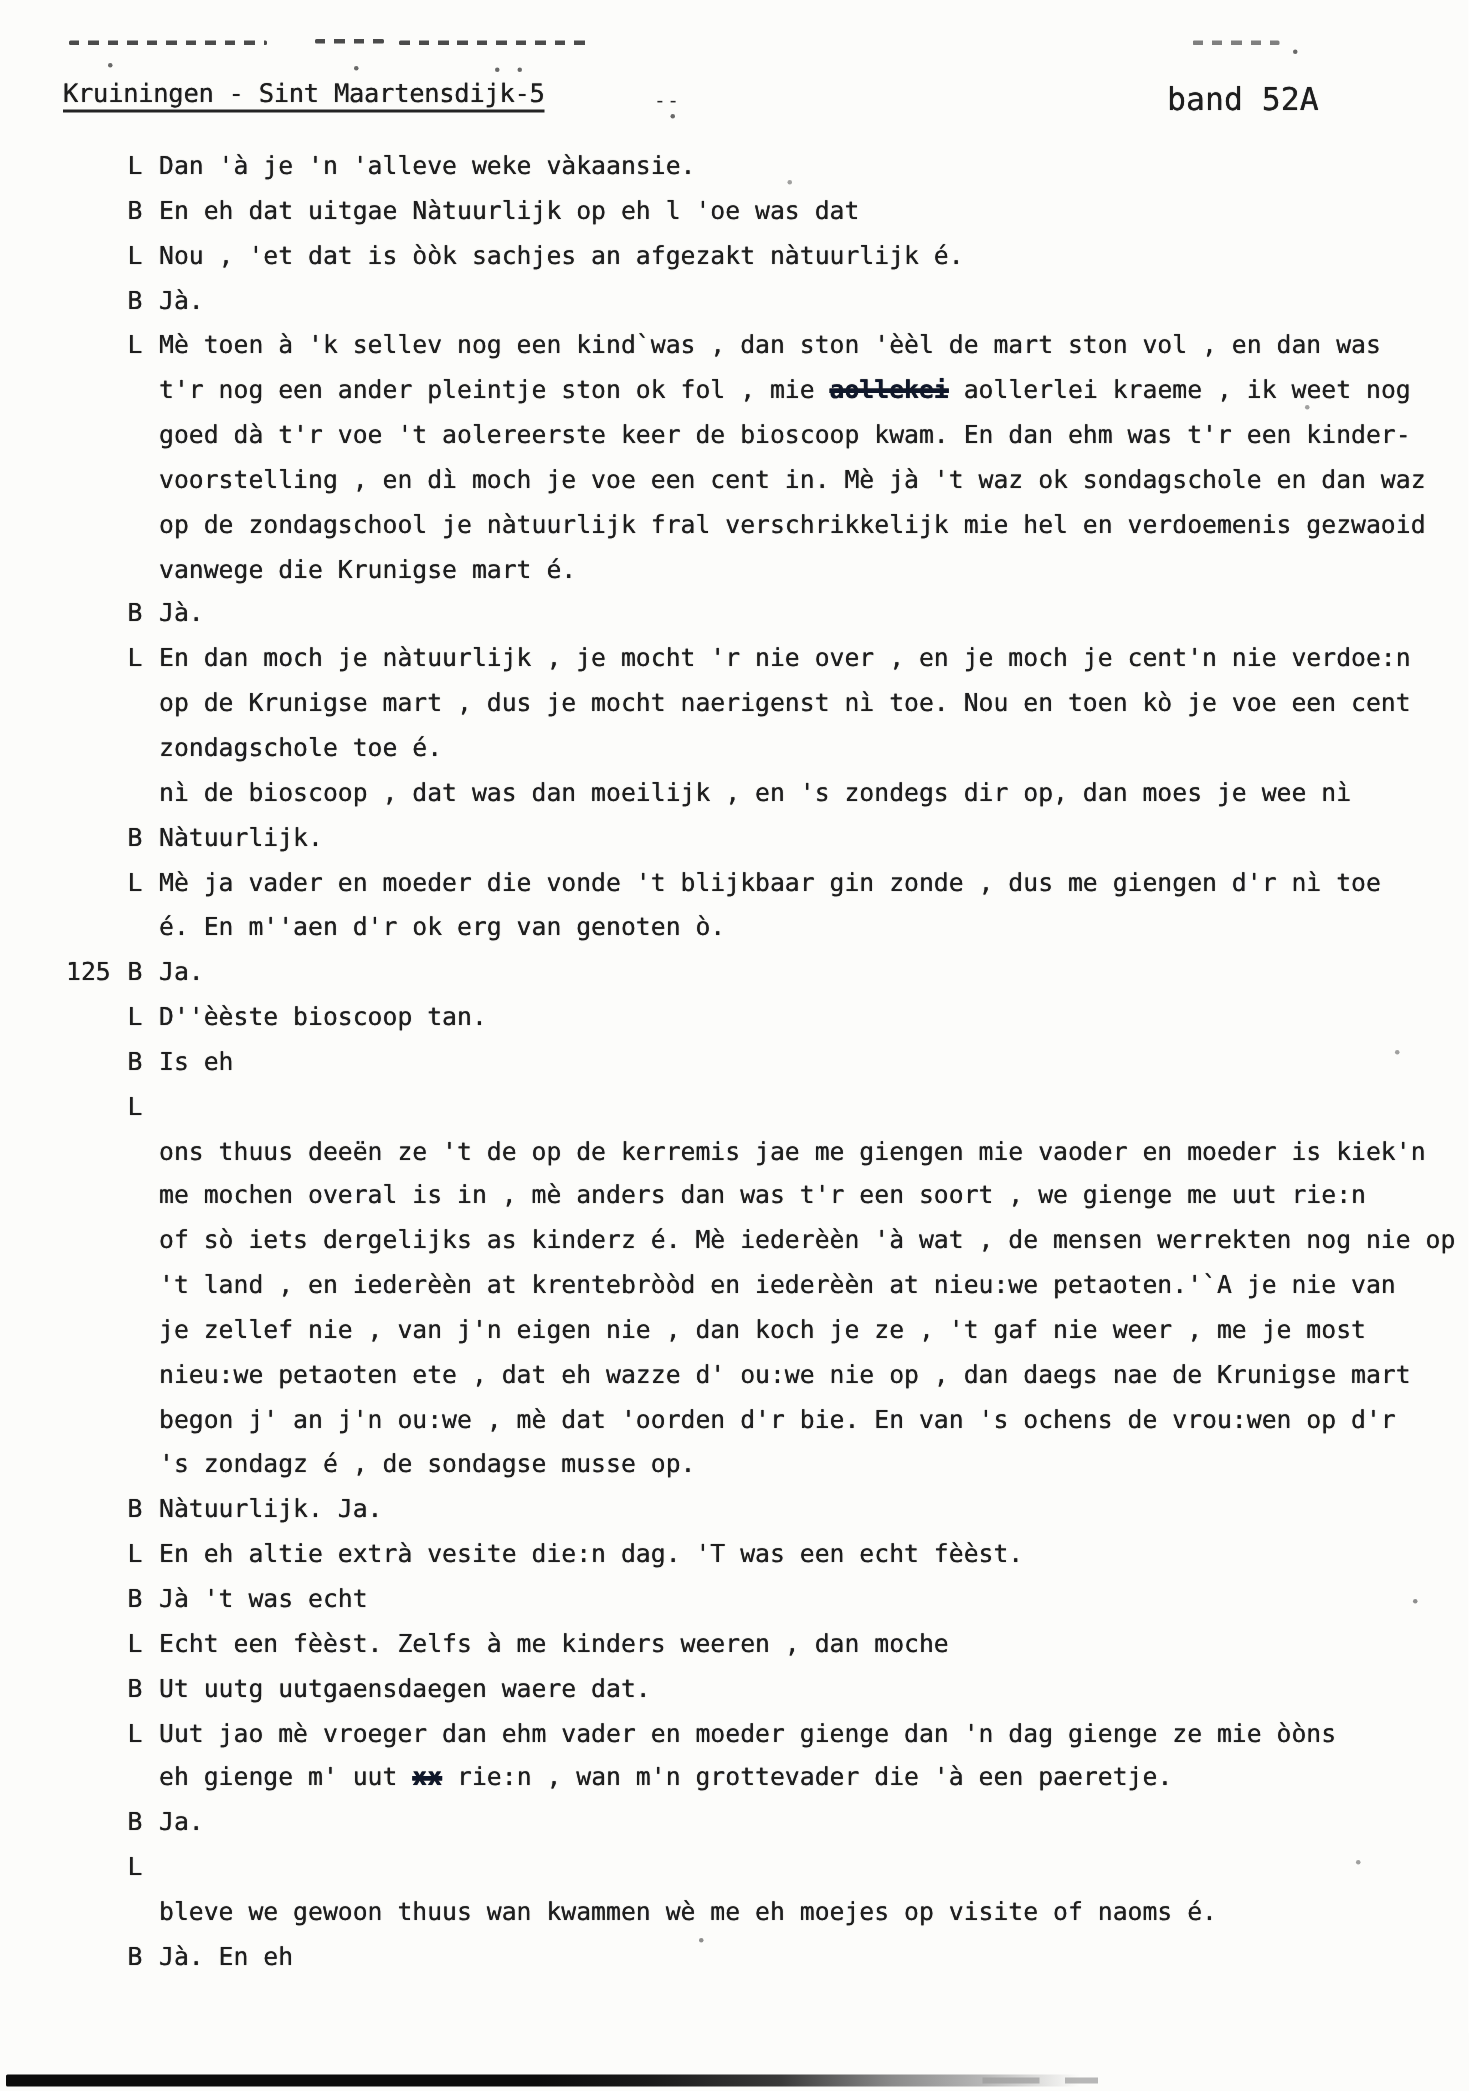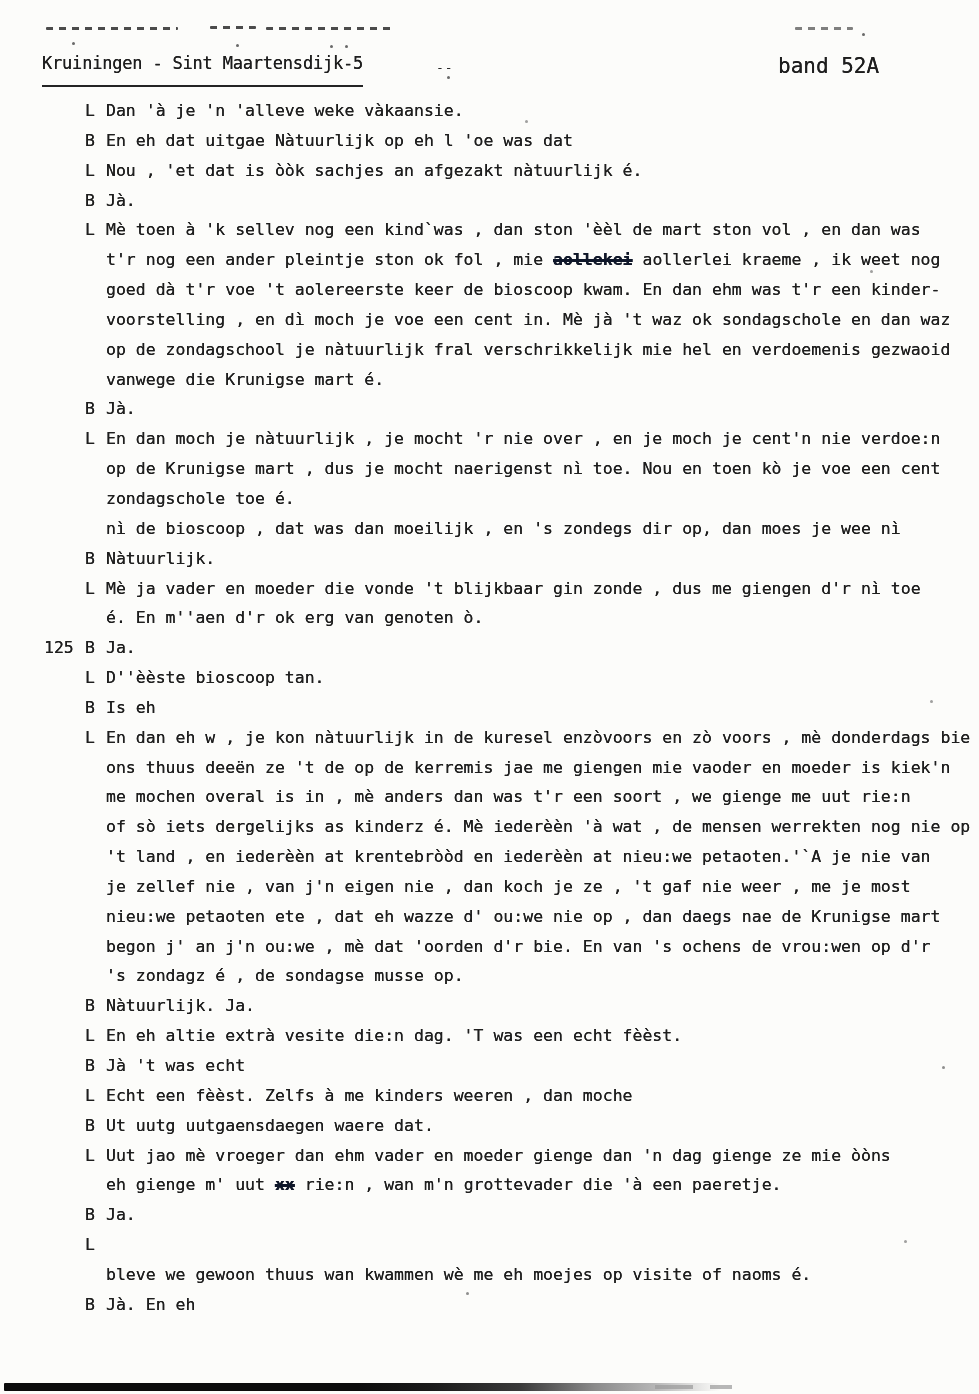--- a/index.html
+++ b/index.html
@@ -14,21 +14,21 @@
     overflow: hidden;
     font-family: "DejaVu Sans Mono", "Liberation Mono", monospace;
     color: #1e1e1e;
   }
   .doc-title {
     position: absolute;
     left: 42px; top: 53px;
     font-size: 17px;
     letter-spacing: -0.2px;
     border-bottom: 2px solid #242424;
-    padding-bottom: 12px;
+    padding-bottom: 0;
     white-space: pre;
     text-shadow: 0 0 0.5px #1e1e1e;
   }
   .band-label {
     position: absolute;
     left: 778px; top: 54px;
     font-size: 21px;
     white-space: pre;
     text-shadow: 0 0 0.5px #1e1e1e;
   }
@@ -128,21 +128,21 @@
       <div class="line"><span class="speaker">L</span><span><span>En dan moch je nàtuurlijk , je mocht 'r nie over , en je moch je cent'n nie verdoe:n</span></span></div>
       <div class="line"><span><span>op de Krunigse mart , dus je mocht naerigenst nì toe. Nou en toen kò je voe een cent</span></span></div>
       <div class="line"><span><span>zondagschole toe é.</span></span></div>
       <div class="line"><span><span>nì de bioscoop , dat was dan moeilijk , en 's zondegs dir op, dan moes je wee nì</span></span></div>
       <div class="line"><span class="speaker">B</span><span><span>Nàtuurlijk.</span></span></div>
       <div class="line"><span class="speaker">L</span><span><span>Mè ja vader en moeder die vonde 't blijkbaar gin zonde , dus me giengen d'r nì toe</span></span></div>
       <div class="line"><span><span>é. En m''aen d'r ok erg van genoten ò.</span></span></div>
       <div class="line"><span class="lineno">125</span><span class="speaker">B</span><span><span>Ja.</span></span></div>
       <div class="line"><span class="speaker">L</span><span><span>D''èèste bioscoop tan.</span></span></div>
       <div class="line"><span class="speaker">B</span><span><span>Is eh</span></span></div>
-      <div class="line"><span class="speaker">L</span><span><span>En dan eh w , je kon nàtuurlijk in de kuresel enzòvoors en zò voors , mè donderdags bie</span></span></div>
+      <div class="line"><span class="speaker">L</span></div>
       <div class="line"><span><span>ons thuus deeën ze 't de op de kerremis jae me giengen mie vaoder en moeder is kiek'n</span></span></div>
       <div class="line"><span><span>me mochen overal is in , mè anders dan was t'r een soort , we gienge me uut rie:n</span></span></div>
       <div class="line"><span><span>of sò iets dergelijks as kinderz é. Mè iederèèn 'à wat , de mensen werrekten nog nie op</span></span></div>
       <div class="line"><span><span>'t land , en iederèèn at krentebròòd en iederèèn at nieu:we petaoten.'`A je nie van</span></span></div>
       <div class="line"><span><span>je zellef nie , van j'n eigen nie , dan koch je ze , 't gaf nie weer , me je most</span></span></div>
       <div class="line"><span><span>nieu:we petaoten ete , dat eh wazze d' ou:we nie op , dan daegs nae de Krunigse mart</span></span></div>
       <div class="line"><span><span>begon j' an j'n ou:we , mè dat 'oorden d'r bie. En van 's ochens de vrou:wen op d'r</span></span></div>
       <div class="line"><span><span>'s zondagz é , de sondagse musse op.</span></span></div>
       <div class="line"><span class="speaker">B</span><span><span>Nàtuurlijk. Ja.</span></span></div>
       <div class="line"><span class="speaker">L</span><span><span>En eh altie extrà vesite die:n dag. 'T was een echt fèèst.</span></span></div>

